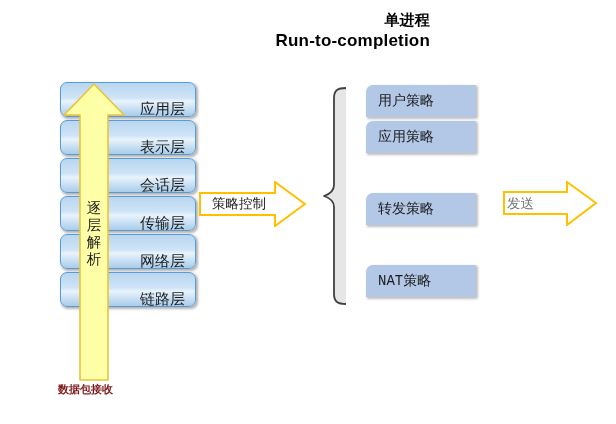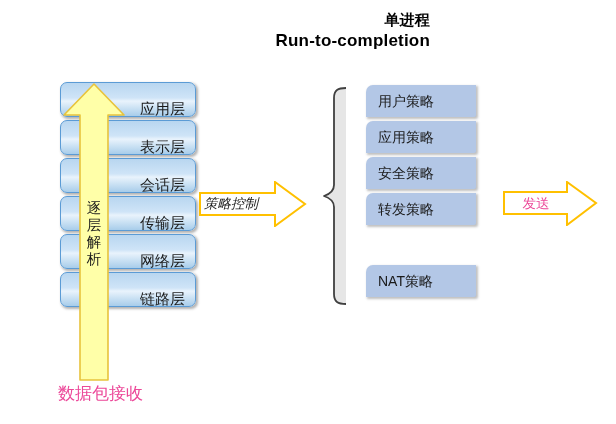--- a/index.html
+++ b/index.html
@@ -94,46 +94,46 @@
   }
   #parse-arrow-label span {
     display: block;
   }
 
   
   #packet-caption {
     position: absolute;
     left: 58px;
     top: 382px;
-    font-size: 17px;
-    font-weight: normal;
-    color: #ec4899;
+    font-size: 11px;
+    font-weight: bold;
+    color: #7f1d1d;
     white-space: nowrap;
   }
 
   
   #policy-arrow {
     position: absolute;
     left: 199px;
     top: 181px;
     width: 108px;
     height: 46px;
   }
   #policy-arrow svg { display: block; }
   #policy-arrow-label {
     position: absolute;
     left: 5px;
     top: 0;
     width: 70px;
     height: 46px;
     line-height: 46px;
+    text-align: center;
     font-size: 13.5px;
     color: #1a1a1a;
     white-space: nowrap;
-    font-style: italic;
   }
 
   
   #policy-brace {
     position: absolute;
     left: 322px;
     top: 86px;
     width: 26px;
     height: 220px;
   }
@@ -151,20 +151,21 @@
     position: absolute;
     left: 0;
     width: 110px;
     height: 32px;
     box-sizing: border-box;
     background: #b3c7e6;
     border: none;
     border-top-left-radius: 7px;
     border-bottom-right-radius: 2px;
     box-shadow: 1.5px 1.5px 2.5px rgba(0,0,0,0.25);
+    font-family: Liberation Mono, monospace;
   }
   .policy-label {
     position: absolute;
     left: 12px;
     top: 0;
     height: 32px;
     line-height: 32px;
     font-size: 14px;
     color: #1a1a1a;
     white-space: nowrap;
@@ -179,23 +180,22 @@
     height: 45px;
   }
   #send-arrow svg { display: block; }
   #send-arrow-label {
     position: absolute;
     left: 4px;
     top: 0;
     width: 58px;
     height: 45px;
     line-height: 45px;
-    text-align: center;
     font-size: 13.5px;
-    color: #ec4899;
+    color: #737373;
     white-space: nowrap;
   }
 </style>
 </head>
 <body>
 
 <div id="title-block">
   <div class="title-line">单进程</div>
   <div class="title-line latin">Run-to-completion</div>
 </div>
@@ -248,23 +248,20 @@
   </svg>
 </div>
 
 <div id="policy-stack">
   <div class="policy-box" style="top:0px">
     <span class="policy-label">用户策略</span>
   </div>
   <div class="policy-box" style="top:36px">
     <span class="policy-label">应用策略</span>
   </div>
-  <div class="policy-box" style="top:72px">
-    <span class="policy-label">安全策略</span>
-  </div>
   <div class="policy-box" style="top:108px">
     <span class="policy-label">转发策略</span>
   </div>
   <div class="policy-box" style="top:180px">
     <span class="policy-label">NAT策略</span>
   </div>
 </div>
 
 <div id="send-arrow">
   <svg width="95" height="45" viewBox="0 0 95 45" xmlns="http://www.w3.org/2000/svg">

